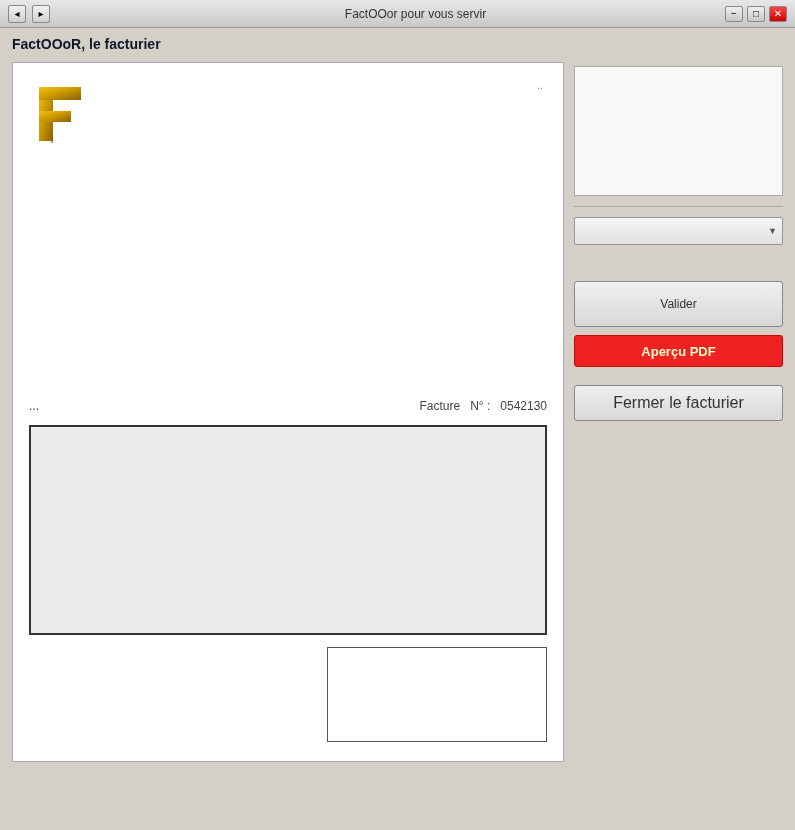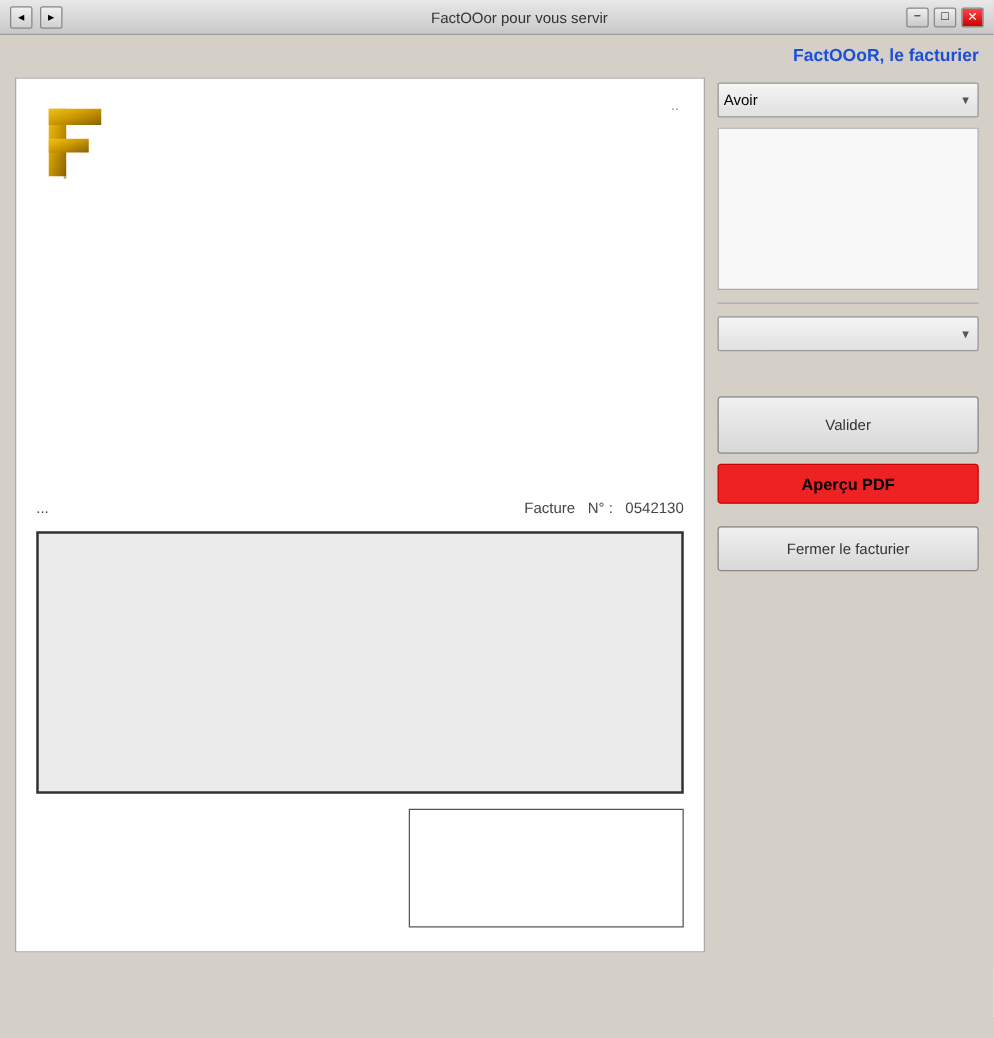--- a/index.html
+++ b/index.html
@@ -66,25 +66,25 @@
     }
     .win-btn.close { background: linear-gradient(to bottom, #f44, #c00); color: white; }
 
     
     .app-window {
       background: #d4d0c8;
       padding: 8px 12px 12px 12px;
     }
 
     .app-title {
-      text-align: right;
+      text-align: left;
       font-size: 14px;
       font-weight: bold;
       margin-bottom: 10px;
-      color: #1d4ed8;
+      color: #0f172a;
     }
 
     
     .main-layout {
       display: flex;
       gap: 10px;
       align-items: flex-start;
     }
 
     
@@ -197,33 +197,33 @@
       border-radius: 3px;
       color: #333;
       font-weight: normal;
     }
 
     .apercu-btn {
       width: 100%;
       height: 32px;
       border: 1px solid #cc0000;
       background: #ee2222;
-      color: #000000;
+      color: #fef9c3;
       font-size: 13px;
       font-weight: bold;
       cursor: pointer;
       border-radius: 3px;
     }
 
     .fermer-btn {
       width: 100%;
       height: 36px;
       border: 1px solid #888;
       background: linear-gradient(to bottom, #f0f0f0, #d8d8d8);
-      font-size: 12px;
+      font-size: 16px;
       cursor: pointer;
       border-radius: 3px;
       color: #333;
       margin-top: 10px;
     }
 
     
     .f-logo {
       width: 70px;
       height: 70px;
@@ -288,25 +288,20 @@
       <div class="doc-table-area"></div>
 
       <div style="display:flex; justify-content:flex-end;">
         <div class="doc-total-area"></div>
       </div>
 
     </div>
 
     <div class="sidebar">
 
-      <div class="select-wrapper">
-        <select>
-          <option>Avoir</option>
-        </select>
-      </div>
 
       <textarea class="sidebar-textarea" style=""></textarea>
 
       <div class="sidebar-underline"></div>
 
       <div class="select-wrapper">
         <select>
           <option value=""></option>
         </select>
       </div>

